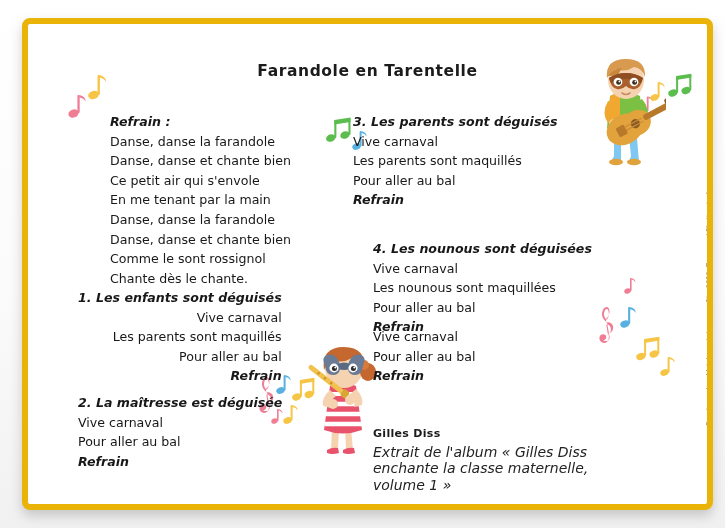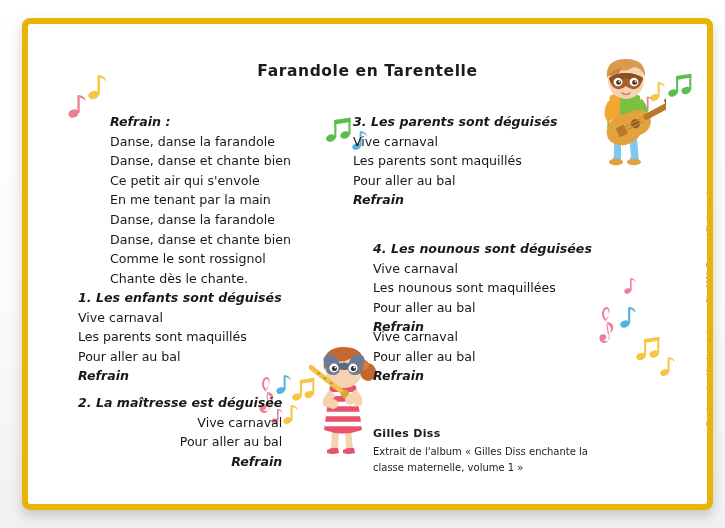--- a/index.html
+++ b/index.html
@@ -20,31 +20,31 @@
     font-family:"DejaVu Sans", sans-serif;
     font-size:15.5px;font-weight:bold;color:#1b1b1b;letter-spacing:.6px;
   }
   .lyr{
     font-family:"DejaVu Sans", sans-serif;
     font-size:12.6px;line-height:19.6px;color:#181818;white-space:nowrap;
   }
   .lyr .hd{font-weight:bold;font-style:italic;}
   .block{position:absolute;}
   #refrain-block{left:82px;top:88px;}
-  #verse1-block{left:50px;top:264px;}
-  #verse2-block{left:50px;top:369px;text-align:right;}
+  #verse1-block{left:50px;top:264px;text-align:right;}
+  #verse2-block{left:50px;top:369px;}
   #verse3-block{left:325px;top:88px;}
   #verse4-block{left:345px;top:195px;margin-top:20px;}
   #verse5-block{left:345px;top:303px;}
   #credit-block{
     position:absolute;left:345px;top:400px;
     font-family:"DejaVu Sans", sans-serif;color:#1b1b1b;
   }
   #credit-block .who{font-size:11px;font-weight:bold;line-height:20px;letter-spacing:.3px;}
-  #credit-block .alb{font-size:10px;line-height:16.4px;max-width:238px;color:#232323;}
+  #credit-block .alb{font-size:14px;line-height:16.4px;max-width:238px;color:#232323;font-style:italic;}
   .vertcredit{
     position:absolute;right:2px;top:150px;
     transform:rotate(-90deg);transform-origin:100% 0;
     font-family:"DejaVu Sans", sans-serif;
     font-size:6.4px;color:#6d6d6d;white-space:nowrap;letter-spacing:.1px;
   }
   .art{position:absolute;}
   .note{position:absolute;pointer-events:none;}
 </style>
 </head>

